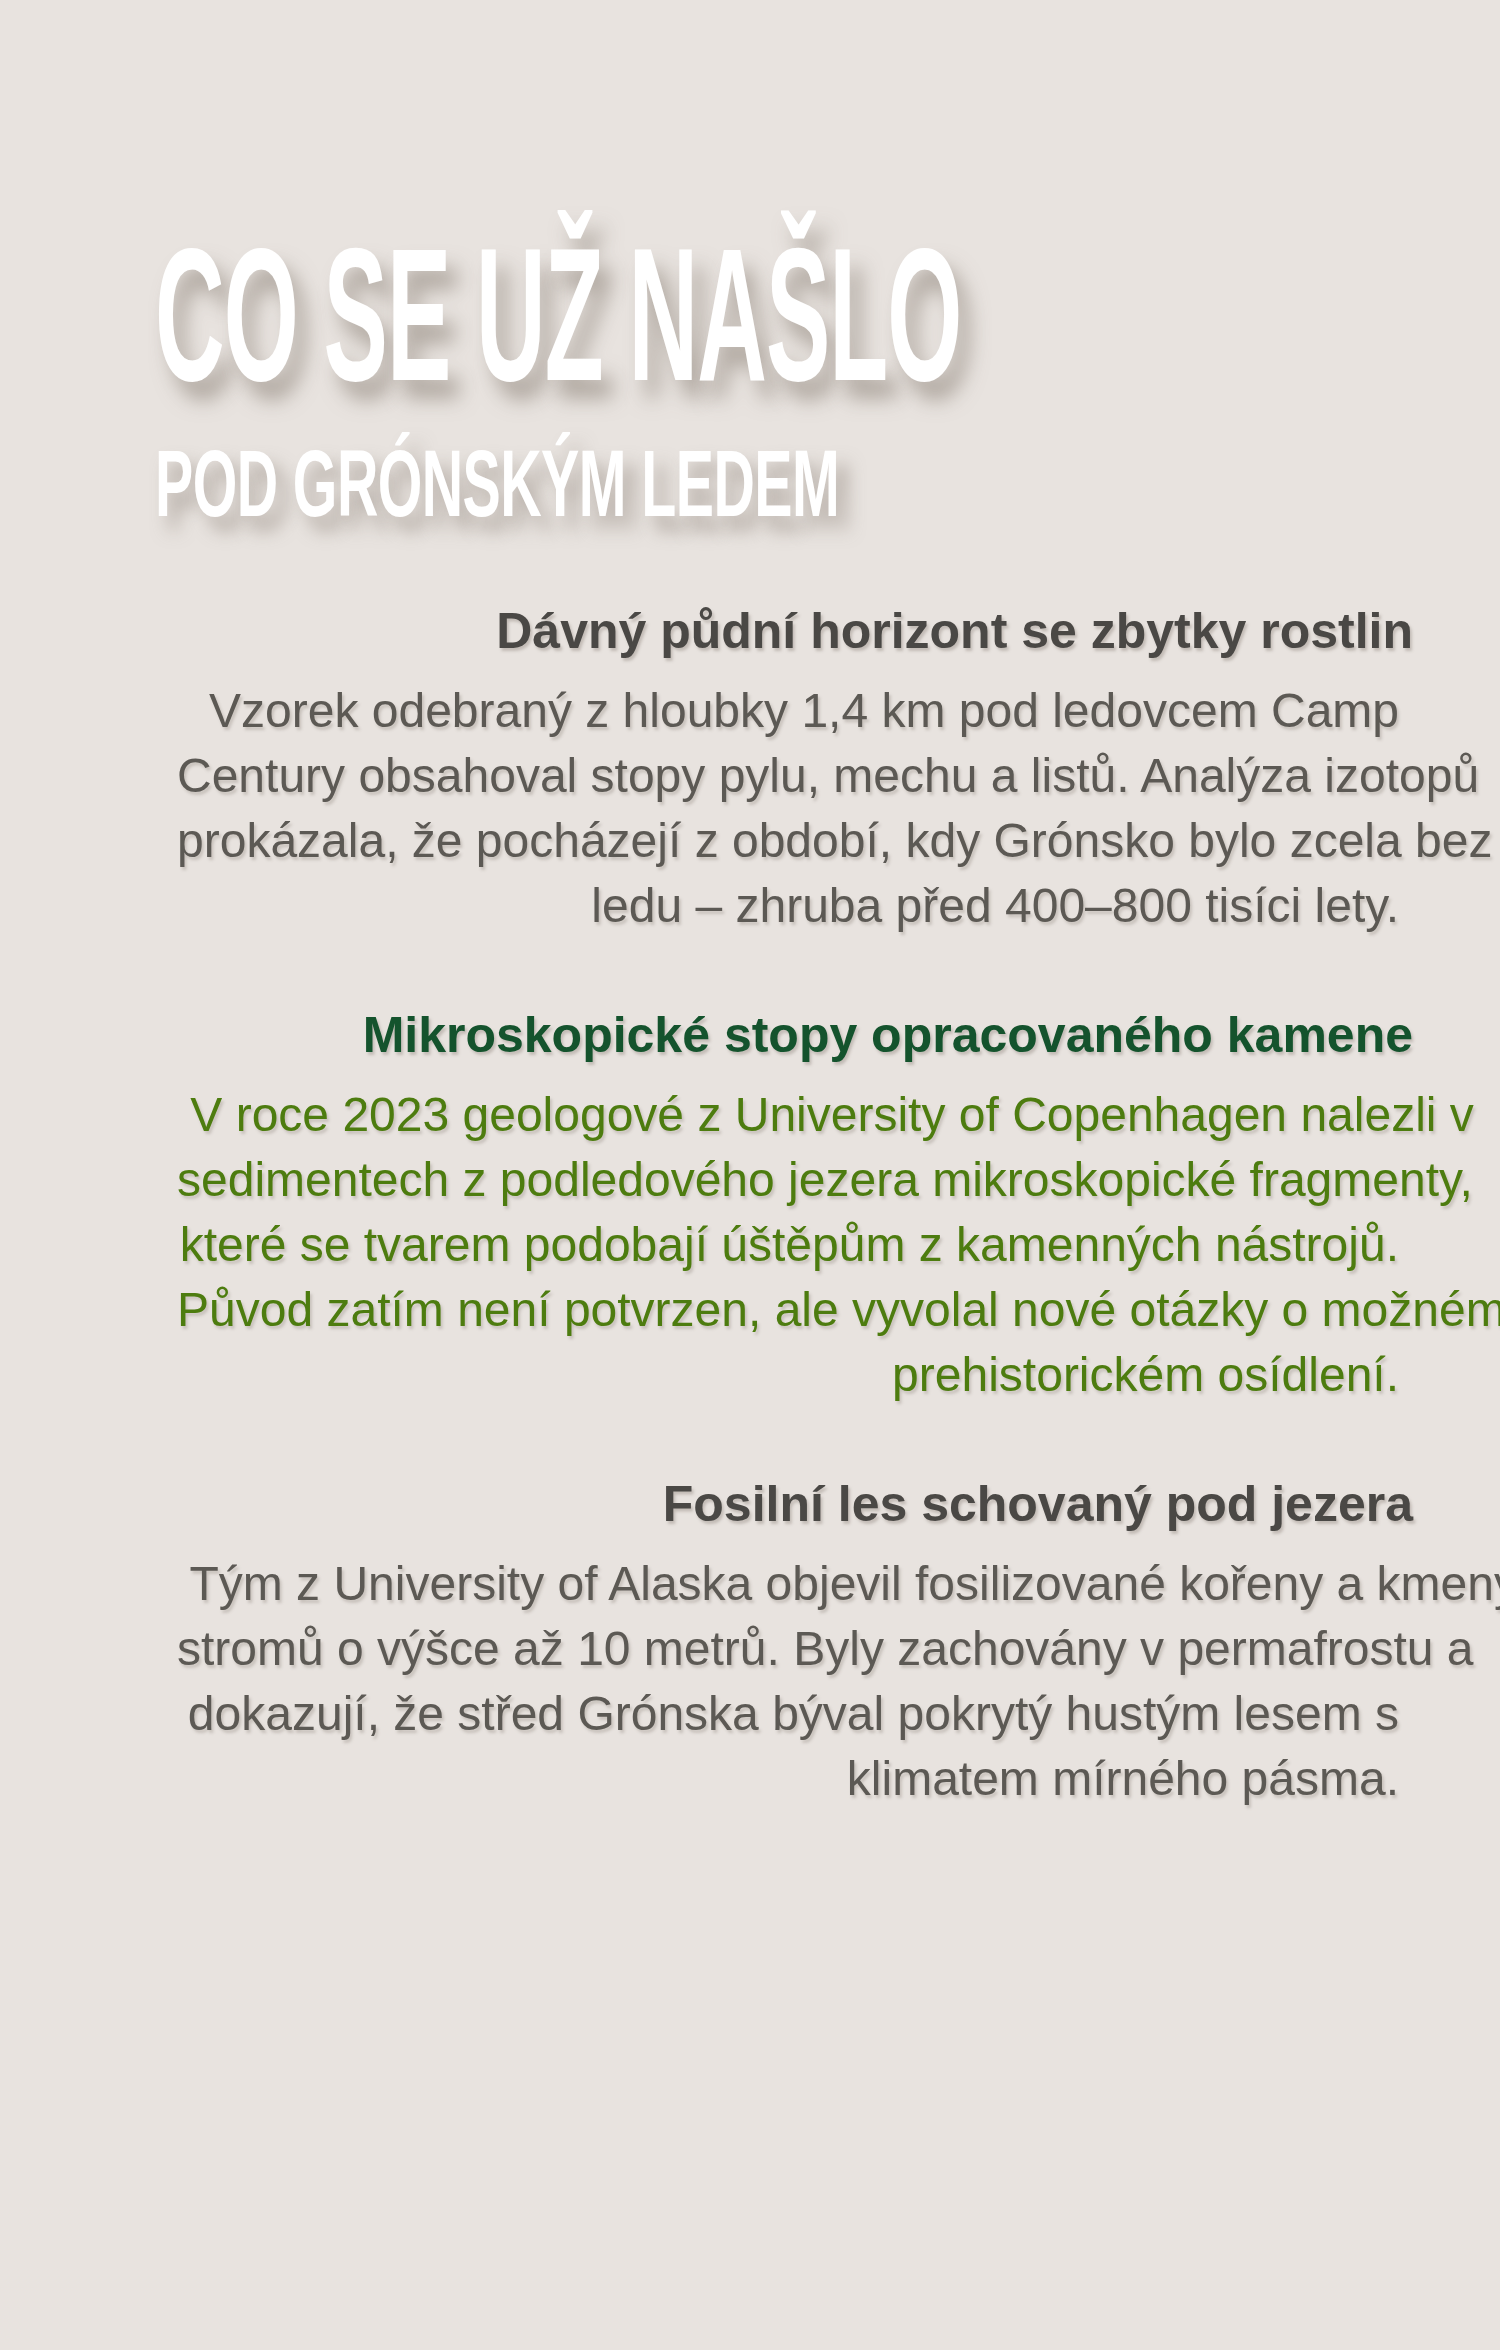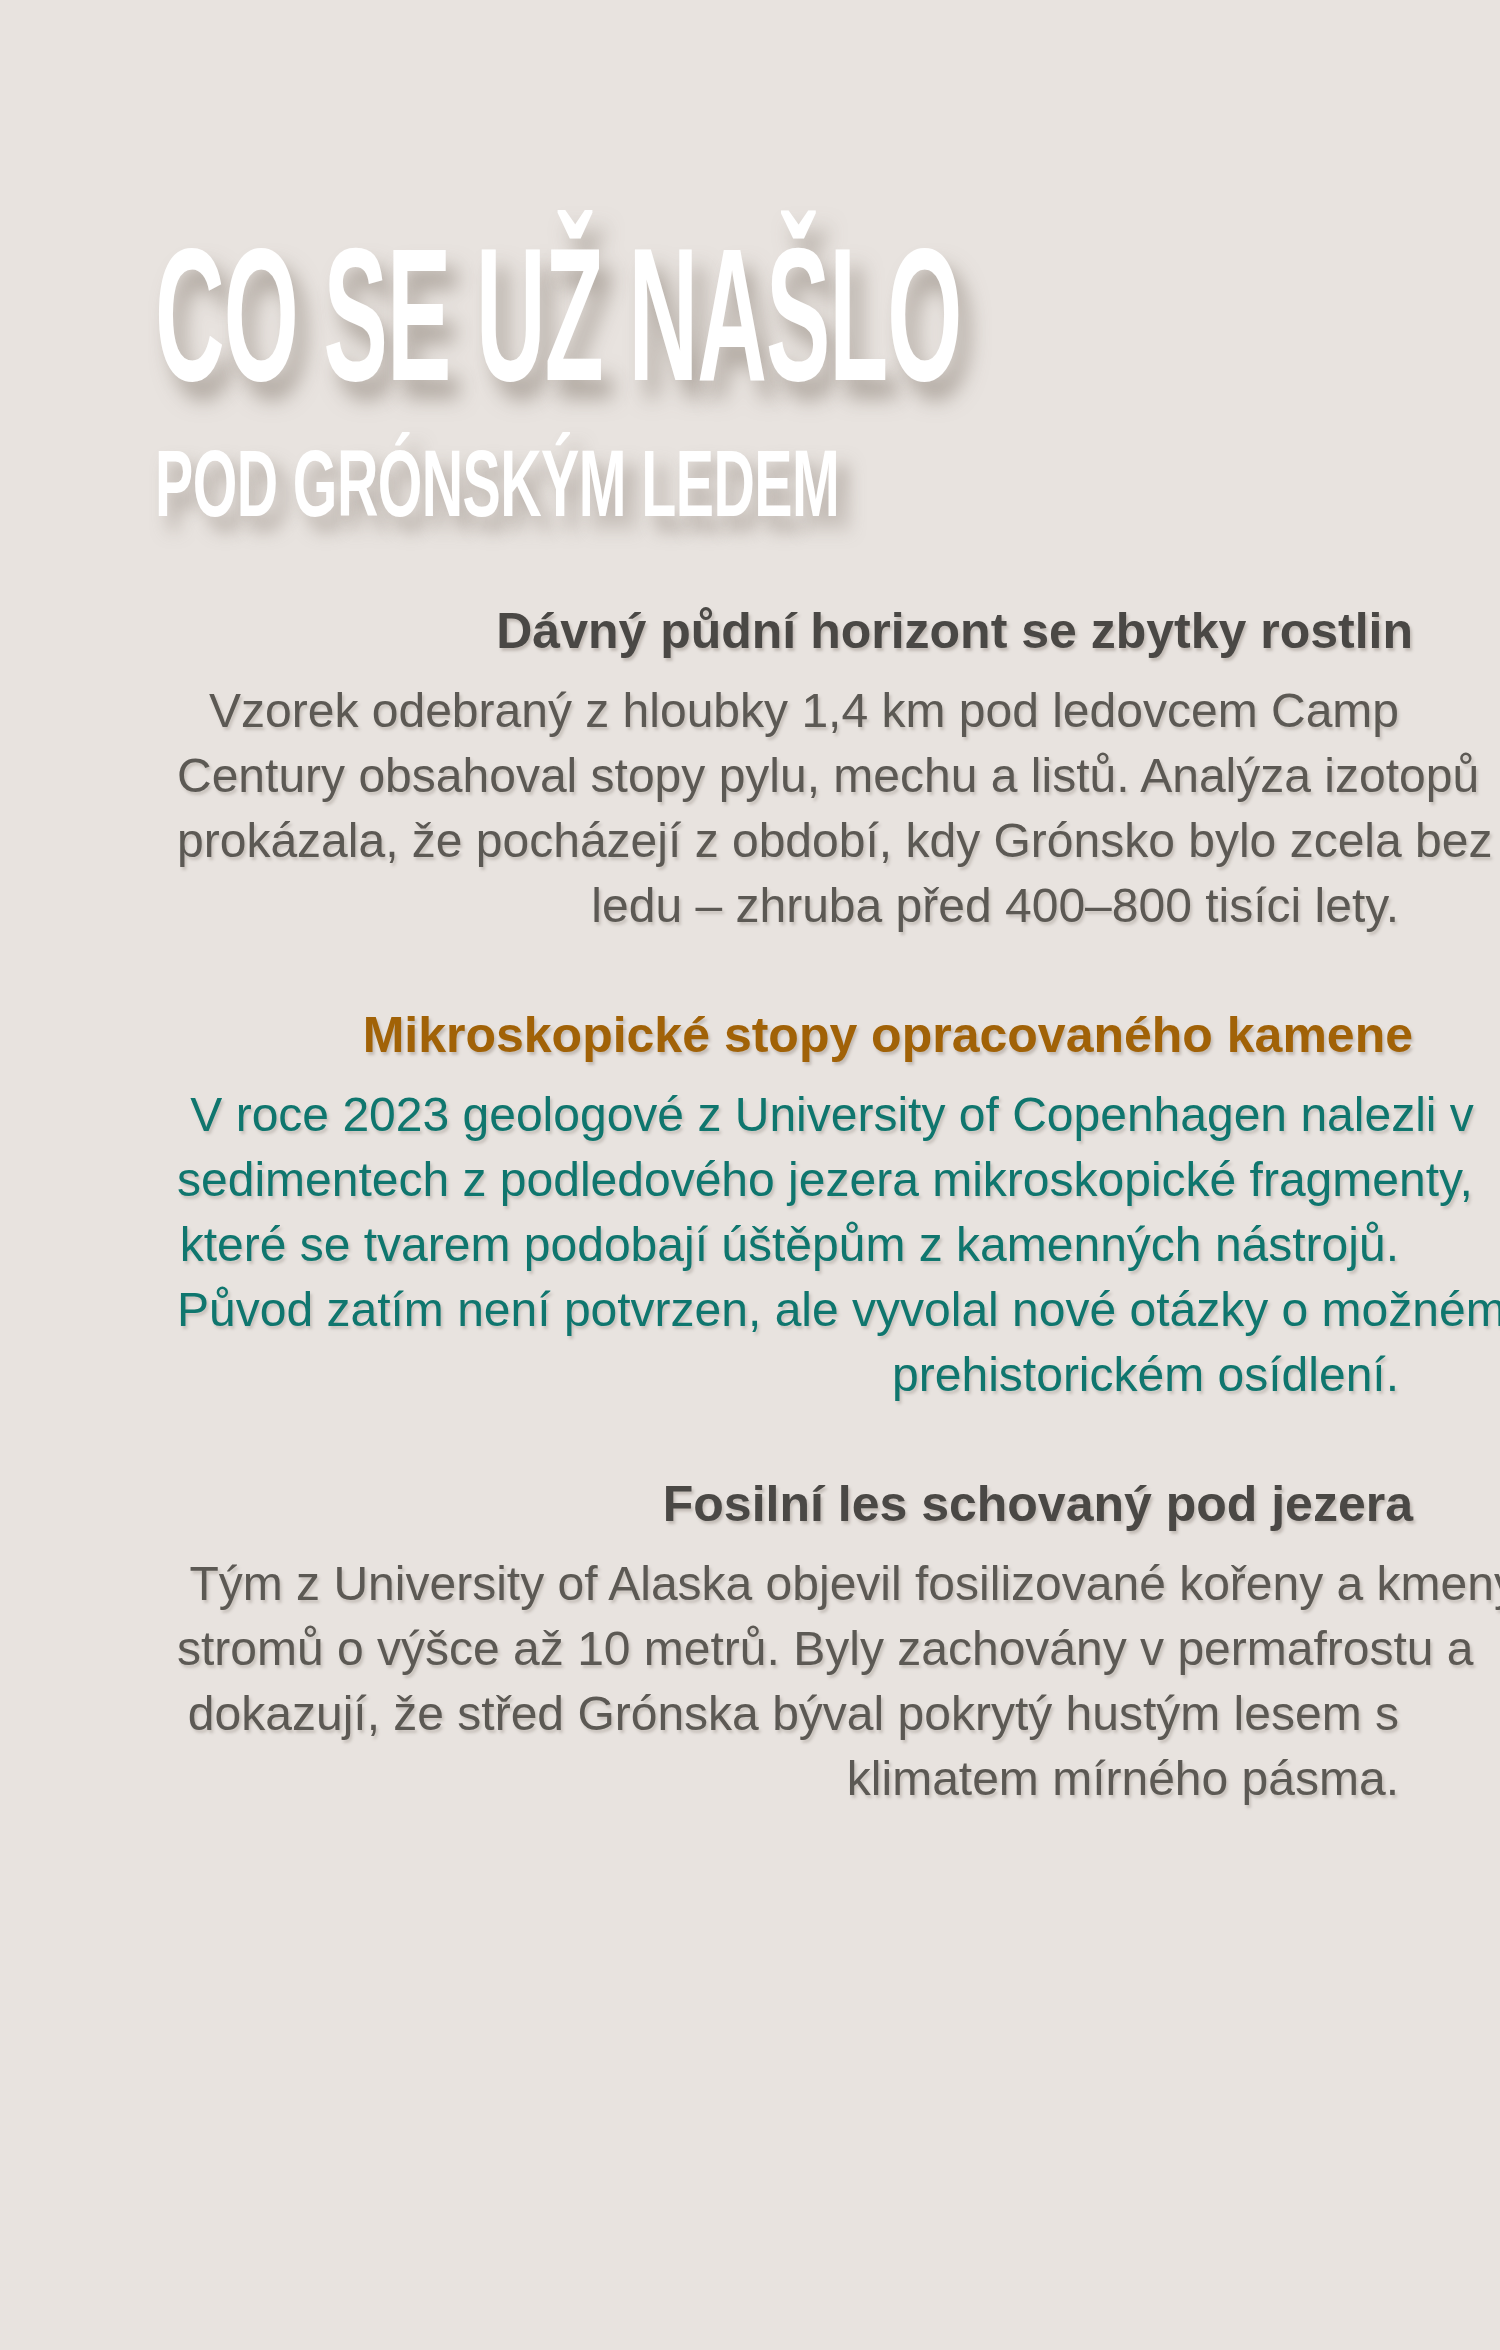--- a/index.html
+++ b/index.html
@@ -78,22 +78,22 @@
       <section class="section">
         <h3 class="section-heading" style="color: rgb(74, 72, 69);">Dávný půdní horizont se zbytky rostlin</h3>
         <p class="section-body" style="color: rgb(92, 89, 84);"> Vzorek odebraný z hloubky 1,4 km pod ledovcem Camp
 Century obsahoval stopy pylu, mechu a listů. Analýza izotopů
 prokázala, že pocházejí z období, kdy Grónsko bylo zcela bez
 ledu – zhruba před 400–800 tisíci lety.</p>
       </section>
       <section class="section">
       </section>
       <section class="section">
-        <h3 class="section-heading" style="color: #a16207;">Mikroskopické stopy opracovaného kamene</h3>
-        <p class="section-body" style="color: #0f766e;"> V roce 2023 geologové z University of Copenhagen nalezli v
+        <h3 class="section-heading" style="color: #14532d;">Mikroskopické stopy opracovaného kamene</h3>
+        <p class="section-body" style="color: #4d7c0f;"> V roce 2023 geologové z University of Copenhagen nalezli v
 sedimentech z podledového jezera mikroskopické fragmenty,
 které se tvarem podobají úštěpům z kamenných nástrojů.
 Původ zatím není potvrzen, ale vyvolal nové otázky o možném
 prehistorickém osídlení.</p>
       </section>
       <section class="section">
         <h3 class="section-heading" style="color: rgb(74, 72, 69);">Fosilní les schovaný pod jezera</h3>
         <p class="section-body" style="color: rgb(92, 89, 84);"> Tým z University of Alaska objevil fosilizované kořeny a kmeny
 stromů o výšce až 10 metrů. Byly zachovány v permafrostu a
 dokazují, že střed Grónska býval pokrytý hustým lesem s

